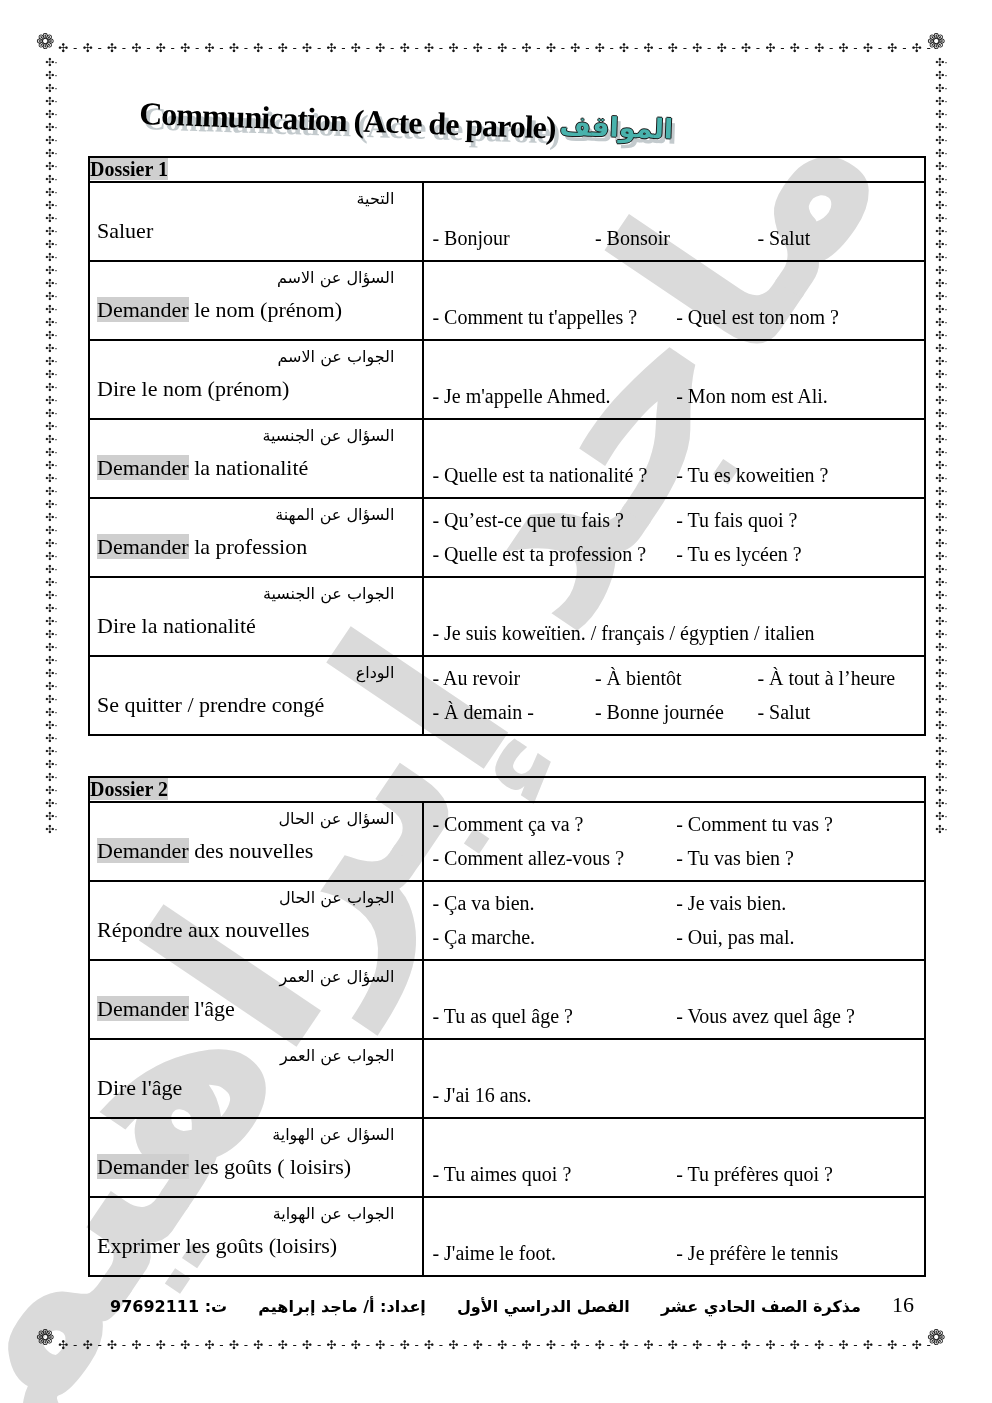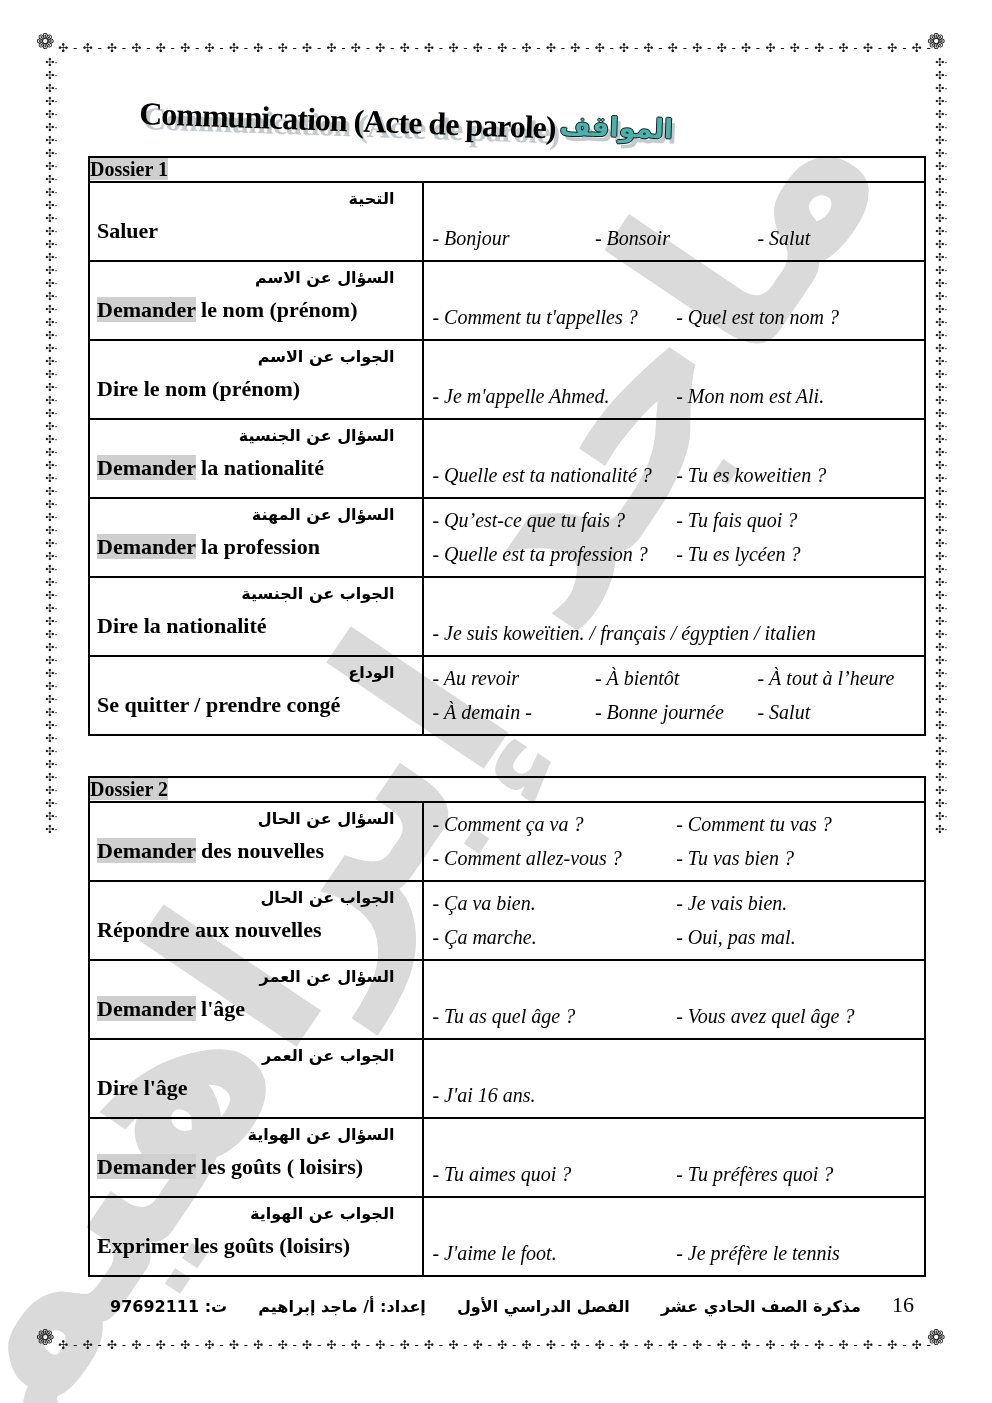--- a/index.html
+++ b/index.html
@@ -41,26 +41,26 @@
   .title-arabic{
     font-family:"DejaVu Sans",sans-serif;font-size:27px;font-weight:bold;color:#49b2ac;
     text-shadow:-1px 0 0 #1b1b1b,1px 0 0 #1b1b1b,0 -1px 0 #1b1b1b,0 1px 0 #1b1b1b,4px 5px 0 #c3cacd;
     margin-bottom:6px;
   }
   table.doc{border-collapse:collapse;width:838px;background:transparent;}
   table.doc td,table.doc th{border:2px solid #000;padding:0;background:transparent;}
   .thead-cell{font-size:20px;font-weight:bold;padding:2px 0 3px 0;}
   .hl{background:#cfcfcf;}
   .c1{width:40%;vertical-align:top;}
-  .c1-inner{display:flex;flex-direction:column;justify-content:space-between;height:100%;font-weight:bold;}
+  .c1-inner{display:flex;flex-direction:column;justify-content:space-between;height:100%;}
   .ar{direction:rtl;text-align:right;font-family:"DejaVu Sans",sans-serif;
       font-size:16px;line-height:26px;padding:3px 28px 0 4px;}
   .fr{font-size:22px;line-height:34px;padding:2px 2px 12px 7px;}
   .c2{width:60%;vertical-align:bottom;}
-  .c2-inner{display:flex;flex-direction:column;justify-content:flex-end;padding:0 4px 5px 8px;font-style:italic;}
+  .c2-inner{display:flex;flex-direction:column;justify-content:flex-end;padding:0 4px 5px 8px;}
   .line{display:flex;font-size:20px;line-height:34px;}
   .line span{flex:1;white-space:nowrap;}
   .gap{height:40px;}
   
   .footer{
     direction:rtl;display:flex;justify-content:space-between;align-items:baseline;
     margin-top:15px;padding:0 12px 0 22px;
     font-family:"DejaVu Sans",sans-serif;font-weight:bold;font-size:16px;
   }
   .footer .pageno{font-family:"Liberation Serif",serif;font-weight:normal;font-size:22px;}

